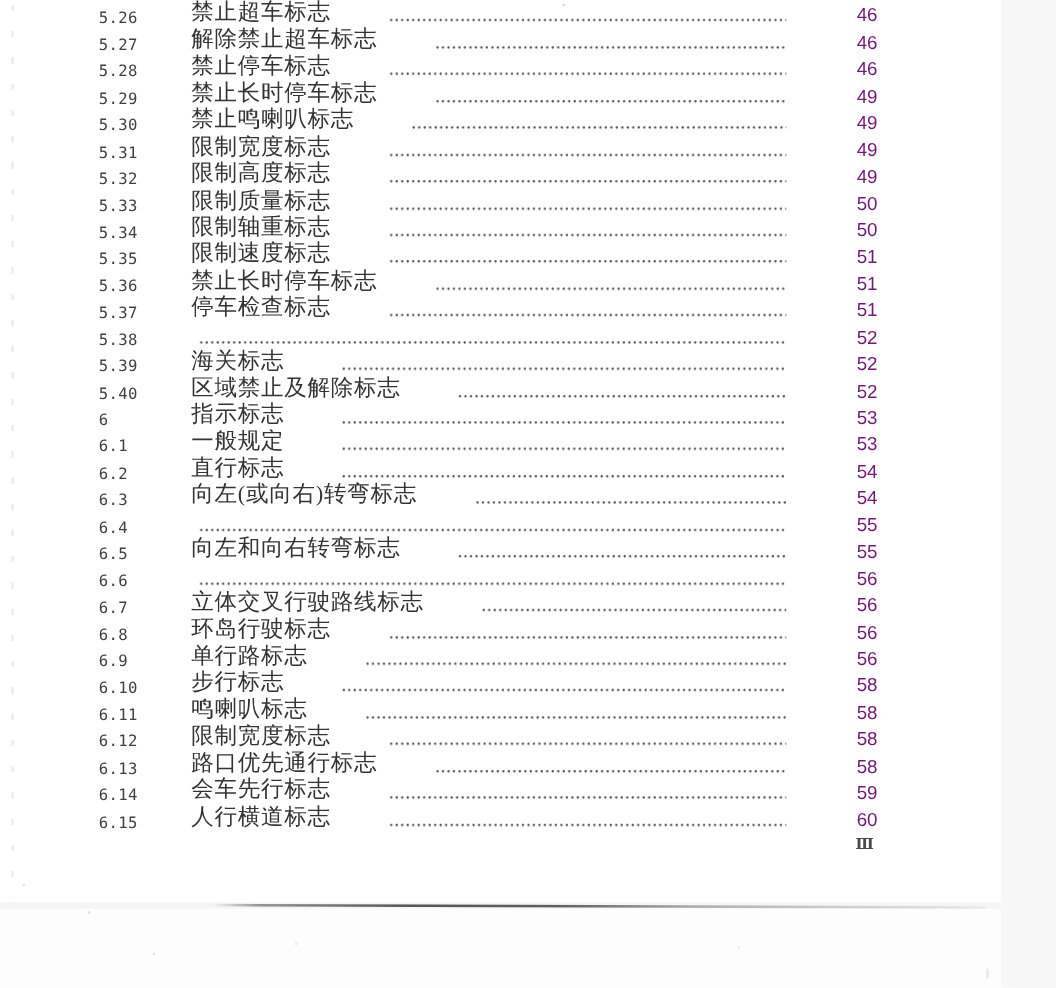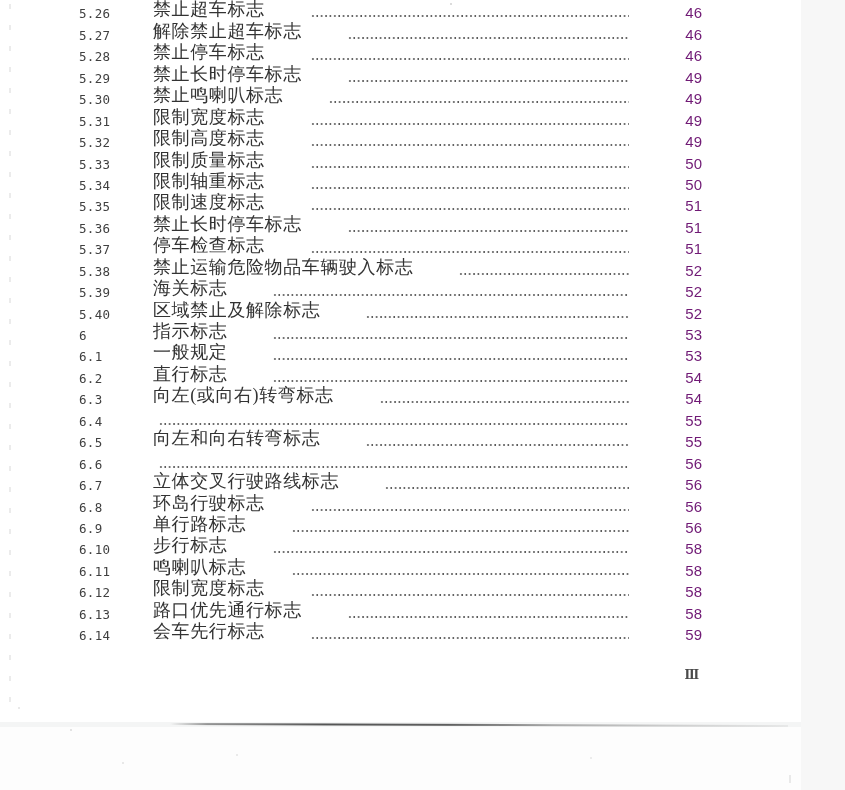--- a/index.html
+++ b/index.html
@@ -214,21 +214,20 @@
 
     <div class="row">
       <span class="num">5.37</span>
       <span class="label">停车检查标志</span>
       <span class="leader"></span>
       <span class="pg">51</span>
     </div>
 
     <div class="row">
       <span class="num">5.38</span>
-      <span class="label">禁止运输危险物品车辆驶入标志</span>
       <span class="leader"></span>
       <span class="pg">52</span>
     </div>
 
     <div class="row">
       <span class="num">5.39</span>
       <span class="label">海关标志</span>
       <span class="leader"></span>
       <span class="pg">52</span>
     </div>
@@ -336,15 +335,21 @@
       <span class="pg">58</span>
     </div>
 
     <div class="row">
       <span class="num">6.14</span>
       <span class="label">会车先行标志</span>
       <span class="leader"></span>
       <span class="pg">59</span>
     </div>
 
+    <div class="row">
+      <span class="num">6.15</span>
+      <span class="label">人行横道标志</span>
+      <span class="leader"></span>
+      <span class="pg">60</span>
+    </div>
   </div>
 
 <div class="folio">Ⅲ</div>
 
 </body></html>

